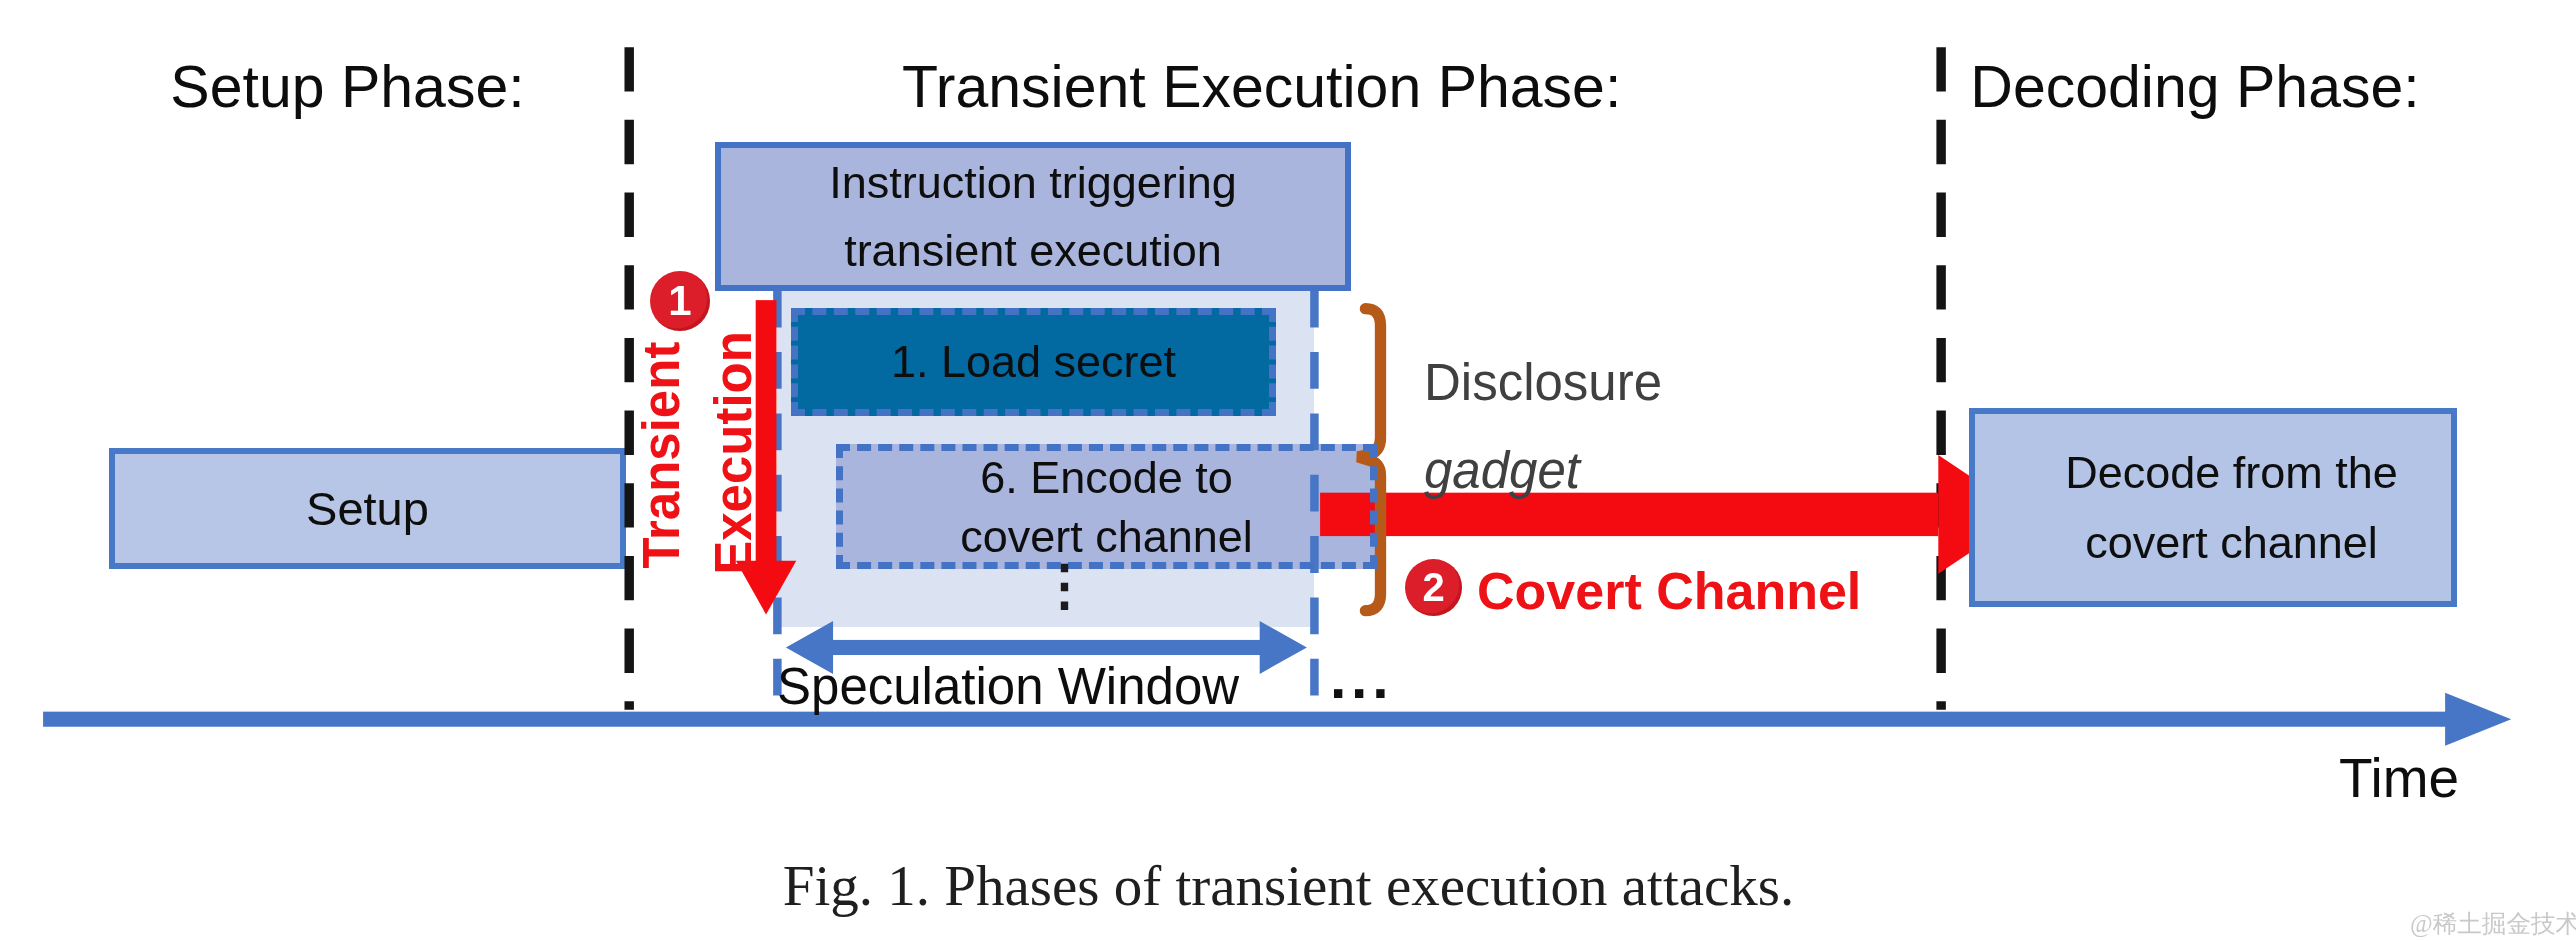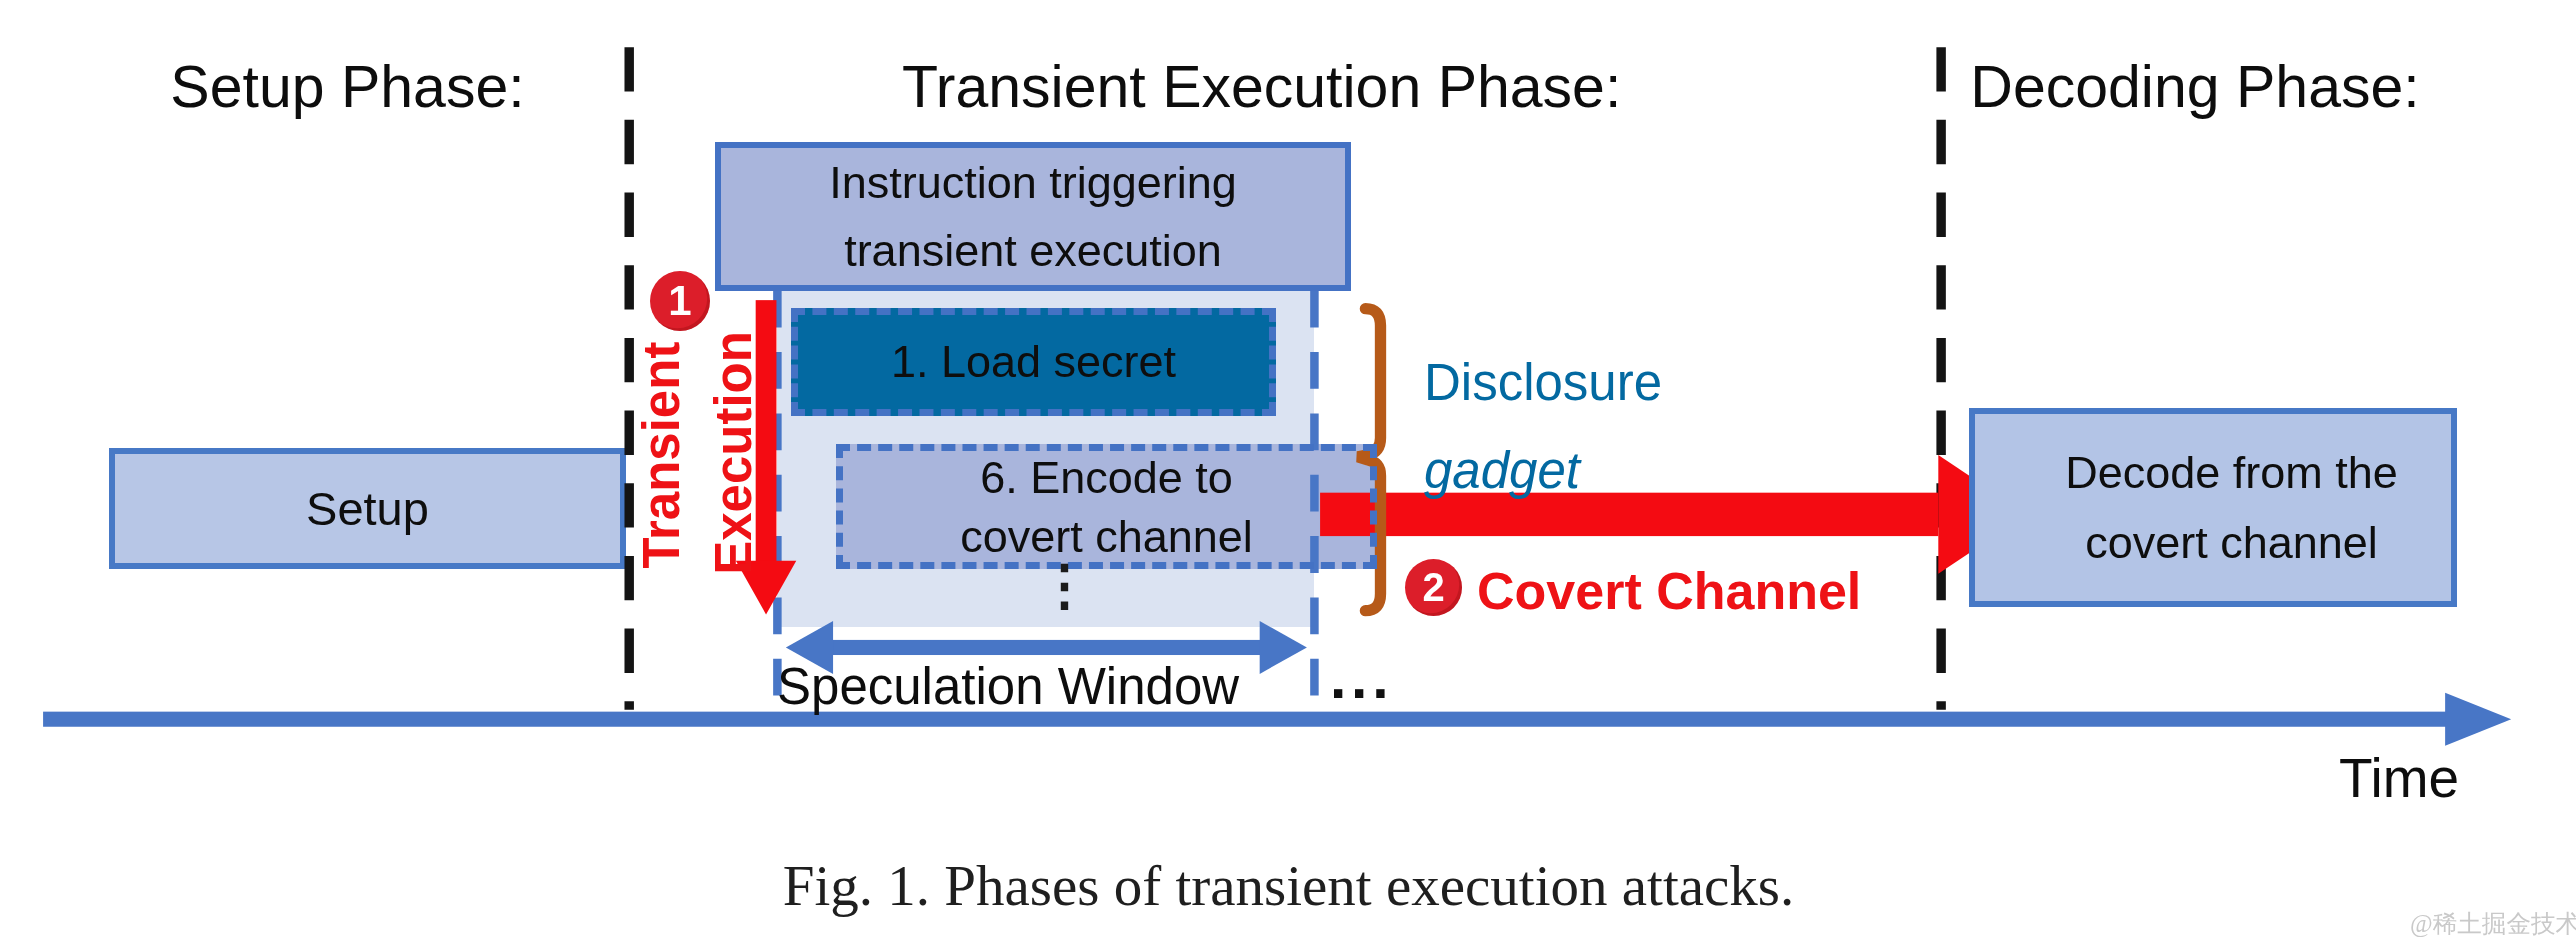--- a/index.html
+++ b/index.html
@@ -40,21 +40,21 @@
     justify-content:center;z-index:7;box-shadow:inset -2.8px -2.8px 0 rgba(120,0,0,0.25);
   }
   .badge-1{left:650px;top:271px;width:60px;height:60px;font-size:42px;}
   .badge-2{left:1405px;top:559px;width:57px;height:57px;font-size:40px;}
   .rot-red{
     font-size:51px;font-weight:bold;color:#ee1216;white-space:nowrap;z-index:6;
     transform:translate(-50%,-50%) rotate(-90deg);
   }
   .rot-transient{left:661px;top:455px;}
   .rot-execution{left:733px;top:453px;}
-  .disclosure{font-size:51px;color:#0369a1;white-space:nowrap;z-index:6;}
+  .disclosure{font-size:51px;color:#404040;white-space:nowrap;z-index:6;}
   .disclosure-1{left:1424px;top:353px;}
   .disclosure-2{left:1424px;top:441px;font-style:italic;}
   .covert-label{left:1477px;top:561px;font-size:52px;font-weight:bold;color:#ee1216;white-space:nowrap;z-index:7;}
   .time-label{left:2295px;top:746px;width:208px;text-align:center;font-size:55px;color:#0d0d0d;z-index:6;}
   .caption{
     left:378px;top:853px;width:1821px;text-align:center;font-size:57px;color:#1f1f1f;
     font-family:"Liberation Serif", serif;z-index:6;white-space:nowrap;
   }
   .watermark{
     left:2410px;top:907px;font-size:24.6px;color:#c9c9c9;z-index:8;white-space:nowrap;

